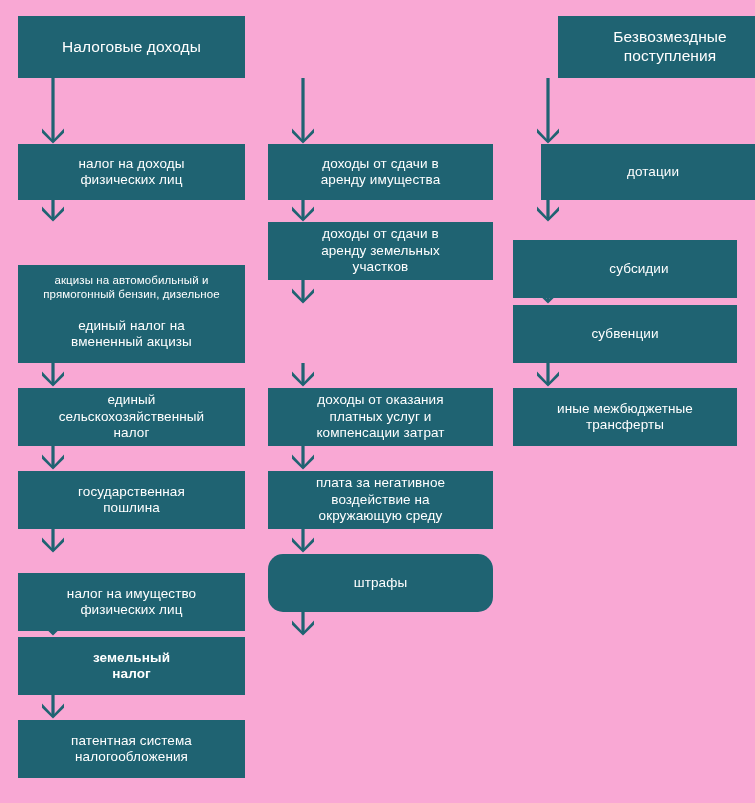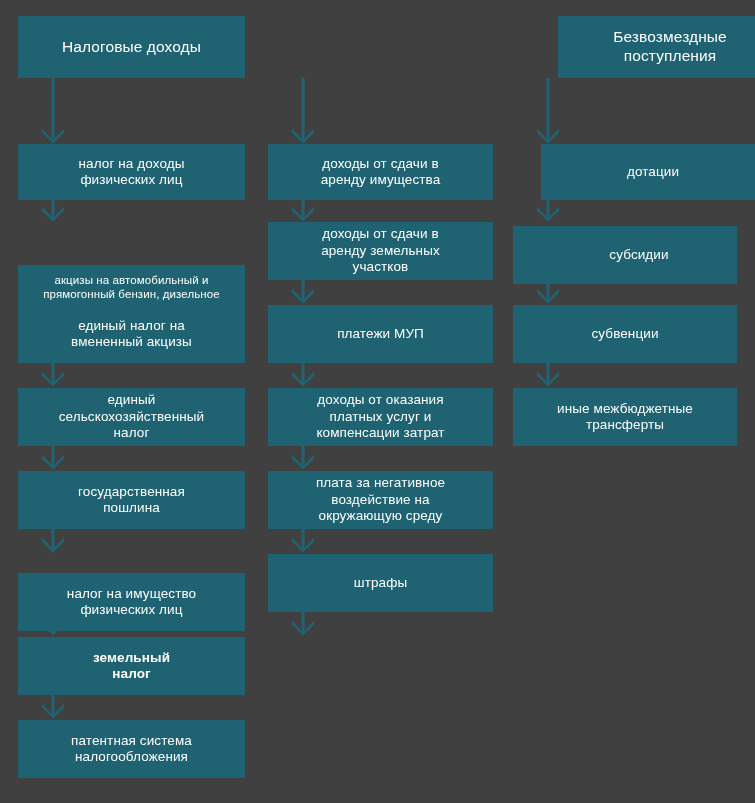--- a/index.html
+++ b/index.html
@@ -10,21 +10,21 @@
   body {
     width: 755px;
     height: 803px;
     font-family: "Liberation Sans", sans-serif;
     overflow: hidden;
   }
   #diagram {
     position: relative;
     width: 755px;
     height: 803px;
-    background: #404040;
+    background: #f9a8d4;
   }
   .column {
     position: absolute;
     top: 0;
     height: 803px;
   }
   .col-0 { left: 18px;  width: 227px; }
   .col-1 { left: 268px; width: 225px; }
   .col-2 { left: 513px; width: 224px; }
 
@@ -197,34 +197,31 @@
       </div>
       <div class="node item" style="top: 144px; height: 56px;">
         <span style="white-space: pre-line;">доходы от сдачи в
 аренду имущества</span>
       </div>
       <div class="node item" style="top: 222px; height: 58px;">
         <span style="white-space: pre-line;">доходы от сдачи в
 аренду земельных
 участков</span>
       </div>
-      <div class="node item" style="top: 305px; height: 58px;">
-        <span style="white-space: pre-line;">платежи МУП</span>
-      </div>
       <div class="node item" style="top: 471px; height: 58px;">
         <span style="white-space: pre-line;">плата за негативное
 воздействие на
 окружающую среду</span>
       </div>
       <div class="node item" style="top: 388px; height: 58px;">
         <span style="white-space: pre-line;">доходы от оказания
 платных услуг и
 компенсации затрат</span>
       </div>
-      <div class="node item" style="top: 554px; height: 58px;">
+      <div class="node item" style="top: 554px; height: 58px; border-radius: 15px;">
         <span style="white-space: pre-line;">штрафы</span>
       </div>
     </div>
     <div class="column col-2" style="left: 513px; width: 224px;">
       <div class="node header" style="top: 16px; height: 62px; margin-left: 45px;">
         <span style="white-space: pre-line;">Безвозмездные
 поступления</span>
       </div>
       <div class="arrow" style="top: 78px; height: 66px;">
         <svg viewBox="0 0 34 66" preserveAspectRatio="none" xmlns="http://www.w3.org/2000/svg">
@@ -246,21 +243,21 @@
       </div>
       <div class="arrow" style="top: 363px; height: 24px;">
         <svg viewBox="0 0 34 24" preserveAspectRatio="none" xmlns="http://www.w3.org/2000/svg">
           <rect x="15.4" y="0" width="3.2" height="21.5" fill="#1F6372"></rect>
           <path d="M6 8.5 L17 20.3 L28 8.5 L28 12.7 L17 23.5 L6 12.7 Z" fill="#1F6372"></path>
         </svg>
       </div>
       <div class="node item" style="top: 144px; height: 56px; margin-left: 28px;">
         <span style="white-space: pre-line;">дотации</span>
       </div>
-      <div class="node item" style="top: 226px; height: 58px; padding-left: 36px;">
+      <div class="node item" style="top: 240px; height: 58px; padding-left: 36px;">
         <span style="white-space: pre-line;">субсидии</span>
       </div>
       <div class="node item" style="top: 305px; height: 58px;">
         <span style="white-space: pre-line;">субвенции</span>
       </div>
       <div class="node item" style="top: 388px; height: 58px;">
         <span style="white-space: pre-line;">иные межбюджетные
 трансферты</span>
       </div>
     </div>

